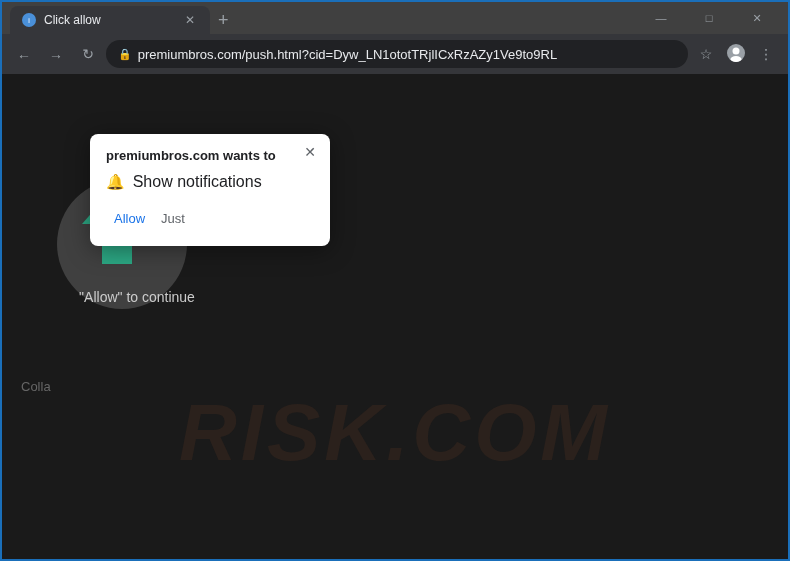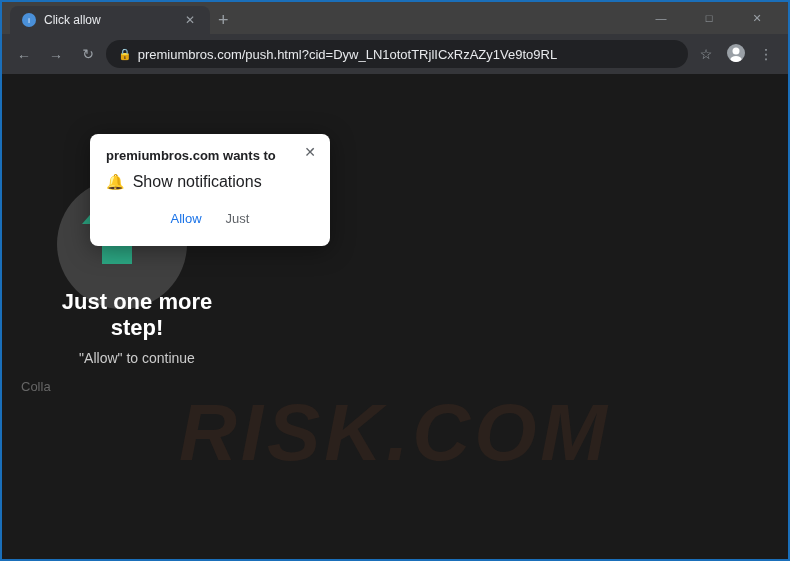--- a/index.html
+++ b/index.html
@@ -287,22 +287,21 @@
       font-size: 15px;
     }
 
     .permission-label {
       color: #202124;
       font-size: 16px;
     }
 
     .dialog-buttons {
       display: flex;
-      justify-content: center;
-      gap: 8px;
+      justify-content: flex-start;
     }
 
     .btn-allow {
       background: none;
       border: none;
       color: #1a73e8;
       font-size: 13px;
       font-weight: 500;
       cursor: pointer;
       padding: 6px 8px;
@@ -398,21 +397,20 @@
 
     <div class="circle-bg"></div>
 
     <div class="arrow-container">
       <svg class="arrow-svg" viewBox="0 0 70 80" fill="none" xmlns="http://www.w3.org/2000/svg">
         <polygon points="35,0 70,40 50,40 50,80 20,80 20,40 0,40" fill="#2ca884"></polygon>
       </svg>
     </div>
 
     <div class="message-text">
-      <div class="message-title">Just one more step!</div>
       <div class="message-subtitle">"Allow" to continue</div>
     </div>
 
     <div class="side-label">Colla</div>
 
     <div class="permission-dialog">
       <div class="dialog-close">✕</div>
       <div class="dialog-title">premiumbros.com wants to</div>
       <div class="dialog-permission-row">
         <span class="bell-icon">🔔</span>

